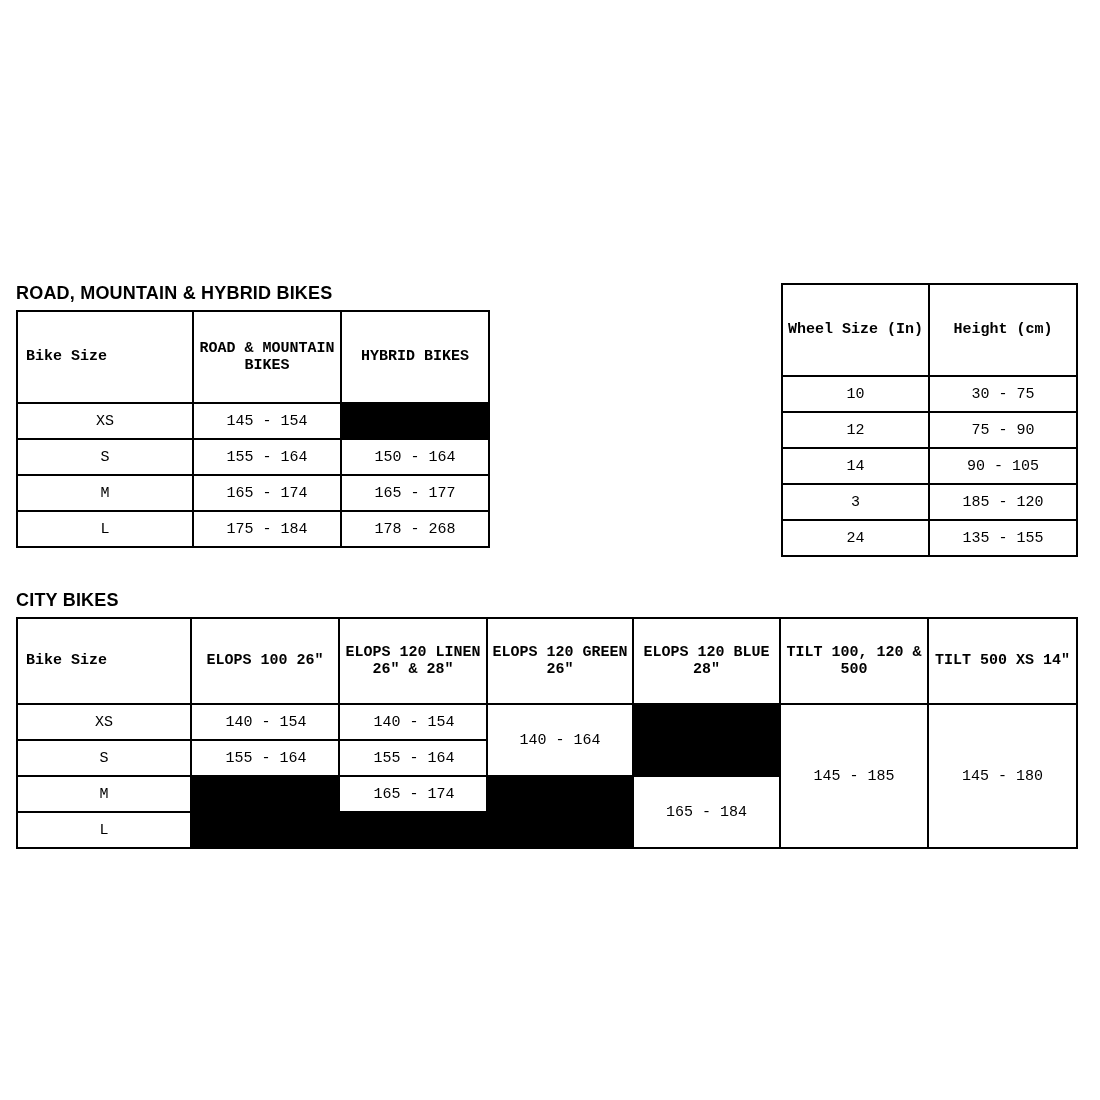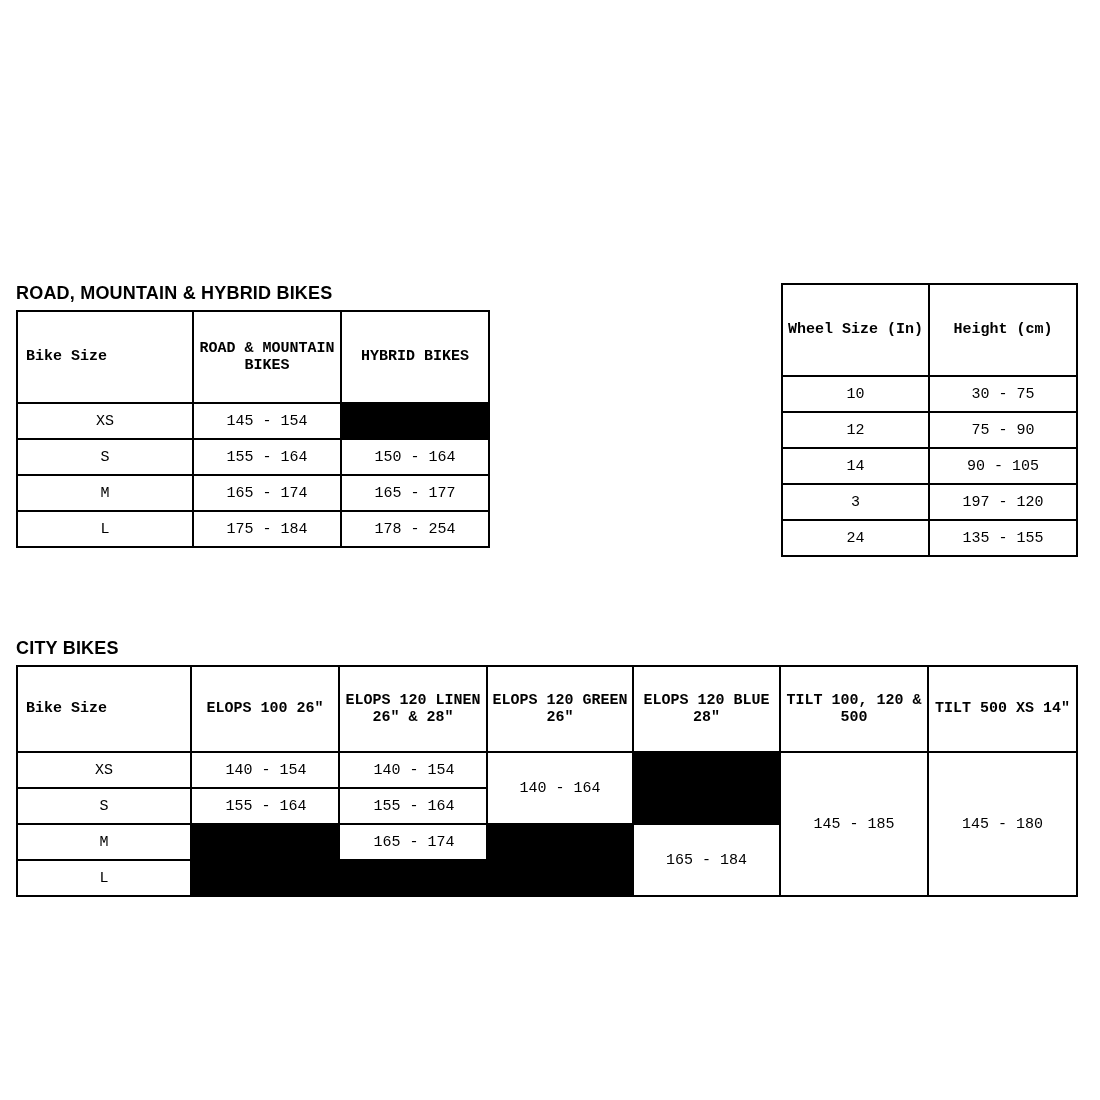--- a/index.html
+++ b/index.html
@@ -77,21 +77,20 @@
   #kids-table .k0 { width: 147px; }
   #kids-table .k1 { width: 148px; }
   #kids-table thead th { height: 84px; }
   #kids-table tbody td { height: 28px; }
 
   #city-block {
     position: absolute;
     left: 16px;
     top: 590px;
     width: 1060px;
-    margin-top: 48px;
   }
   #city-table { width: 1060px; }
   #city-table .y0 { width: 174px; }
   #city-table .y1 { width: 148px; }
   #city-table .y2 { width: 148px; }
   #city-table .y3 { width: 146px; }
   #city-table .y4 { width: 147px; }
   #city-table .y5 { width: 148px; }
   #city-table .y6 { width: 149px; }
   #city-table thead th { height: 78px; }
@@ -128,21 +127,21 @@
         <td>150 - 164</td>
       </tr>
       <tr>
         <td>M</td>
         <td>165 - 174</td>
         <td>165 - 177</td>
       </tr>
       <tr>
         <td>L</td>
         <td>175 - 184</td>
-        <td>178 - 254</td>
+        <td>178 - 268</td>
       </tr>
     </tbody>
   </table>
 </div>
 
 <div id="kids-block">
   <table class="size-table" id="kids-table">
     <colgroup>
         <col class="k0">
         <col class="k1">
@@ -161,21 +160,21 @@
       <tr>
         <td>12</td>
         <td>75 - 90</td>
       </tr>
       <tr>
         <td>14</td>
         <td>90 - 105</td>
       </tr>
       <tr>
         <td>3</td>
-        <td>197 - 120</td>
+        <td>185 - 120</td>
       </tr>
       <tr>
         <td>24</td>
         <td>135 - 155</td>
       </tr>
     </tbody>
   </table>
 </div>
 
 <div id="city-block">

